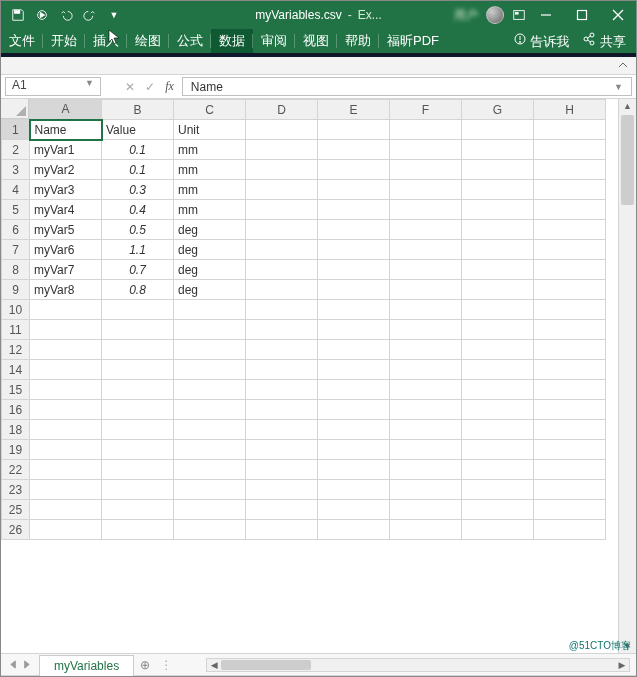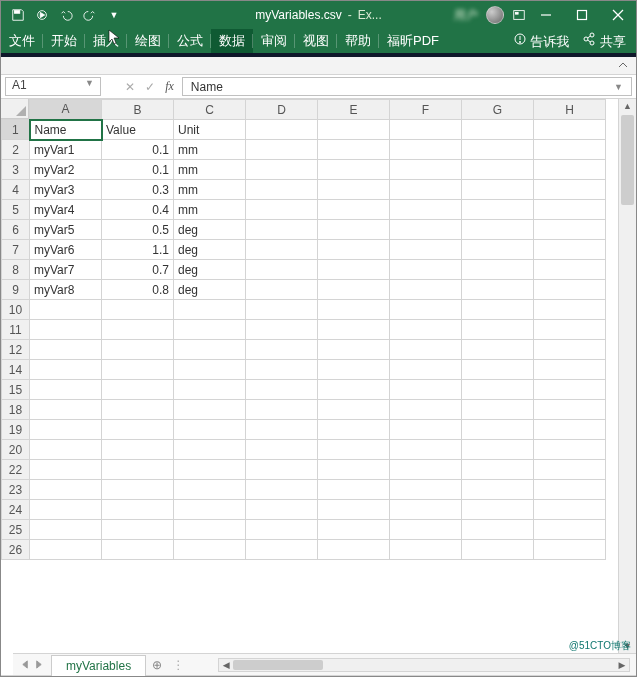--- a/index.html
+++ b/index.html
@@ -48,29 +48,29 @@
   .grid-main{flex:1;overflow:hidden;position:relative;}
   .corner{position:absolute;left:0;top:0;width:28px;height:20px;background:#f0f0f0;border-right:1px solid #ccc;border-bottom:1px solid #ccc;z-index:3;}
   .corner::after{content:"";position:absolute;right:2px;bottom:2px;border:5px solid transparent;border-bottom-color:#b0b0b0;border-right-color:#b0b0b0;}
   table.sheet{border-collapse:collapse;table-layout:fixed;position:absolute;left:0;top:0;}
   .sheet th,.sheet td{border:1px solid #d4d4d4;height:20px;font-weight:normal;font-size:12px;}
   .sheet thead th{background:#f0f0f0;color:#555;text-align:center;position:sticky;top:0;}
   .sheet tbody th{background:#f0f0f0;color:#555;text-align:center;width:28px;position:sticky;left:0;}
   .sheet tbody th.rsel{background:#d7d7d7;border-right:2px solid #888;}
   .sheet thead th.csel{background:#d7d7d7;border-bottom:2px solid #888;}
   .sheet td{padding:0 4px;background:#fff;text-align:left;white-space:nowrap;overflow:hidden;}
-  .sheet td.num{text-align:right;}
+  .sheet td.num{text-align:center;font-style:italic;}
   .sheet td.sel{outline:2px solid #217346;outline-offset:-1px;background:#fff;}
   .vscroll{width:18px;background:#f0f0f0;border-left:1px solid #d4d4d4;position:relative;}
   .vscroll .thumb{position:absolute;left:2px;right:2px;top:16px;height:90px;background:#cdcdcd;border-radius:2px;}
   .vscroll .arr{position:absolute;left:0;right:0;height:14px;display:flex;align-items:center;justify-content:center;color:#666;font-size:9px;}
   .vscroll .arr.top{top:0;} .vscroll .arr.bot{bottom:0;}
 
   
-  .tabsrow{height:22px;display:flex;align-items:center;border-top:1px solid #d4d4d4;background:#f7f7f7;font-size:12px;margin-left:12px;}
+  .tabsrow{height:22px;display:flex;align-items:center;border-top:1px solid #d4d4d4;background:#f7f7f7;font-size:12px;}
   .tabnav{display:flex;align-items:center;gap:4px;padding:0 8px;color:#999;}
   .tabnav svg{width:9px;height:9px;stroke:#999;fill:#999;}
   .sheet-tab{padding:0 14px;height:100%;display:flex;align-items:center;background:#fff;border:1px solid #ccc;border-bottom:none;margin-bottom:-1px;color:#217346;cursor:pointer;}
   .addsheet{width:22px;display:flex;justify-content:center;color:#888;cursor:pointer;}
   .hscroll{flex:1;margin:0 6px 0 30px;height:14px;background:#f0f0f0;border:1px solid #d4d4d4;position:relative;}
   .hscroll .lthumb{position:absolute;top:1px;bottom:1px;left:14px;width:90px;background:#cdcdcd;border-radius:2px;}
   .hscroll .arr{position:absolute;top:0;bottom:0;width:14px;display:flex;align-items:center;justify-content:center;color:#666;font-size:9px;}
   .hscroll .arr.l{left:0;} .hscroll .arr.r{right:0;}
 
   
@@ -372,20 +372,31 @@
             <td class=""></td>
             <td class=""></td>
             <td class=""></td>
             <td class=""></td>
             <td class=""></td>
             <td class=""></td>
             <td class=""></td>
             <td class=""></td>
           </tr>
           <tr>
+            <th class="">16</th>
+            <td class=""></td>
+            <td class=""></td>
+            <td class=""></td>
+            <td class=""></td>
+            <td class=""></td>
+            <td class=""></td>
+            <td class=""></td>
+            <td class=""></td>
+          </tr>
+          <tr>
             <th class="">18</th>
             <td class=""></td>
             <td class=""></td>
             <td class=""></td>
             <td class=""></td>
             <td class=""></td>
             <td class=""></td>
             <td class=""></td>
             <td class=""></td>
           </tr>
@@ -394,54 +405,32 @@
             <td class=""></td>
             <td class=""></td>
             <td class=""></td>
             <td class=""></td>
             <td class=""></td>
             <td class=""></td>
             <td class=""></td>
             <td class=""></td>
           </tr>
           <tr>
-            <th class="">20</th>
-            <td class=""></td>
-            <td class=""></td>
-            <td class=""></td>
-            <td class=""></td>
-            <td class=""></td>
-            <td class=""></td>
-            <td class=""></td>
-            <td class=""></td>
-          </tr>
-          <tr>
             <th class="">22</th>
             <td class=""></td>
             <td class=""></td>
             <td class=""></td>
             <td class=""></td>
             <td class=""></td>
             <td class=""></td>
             <td class=""></td>
             <td class=""></td>
           </tr>
           <tr>
             <th class="">23</th>
-            <td class=""></td>
-            <td class=""></td>
-            <td class=""></td>
-            <td class=""></td>
-            <td class=""></td>
-            <td class=""></td>
-            <td class=""></td>
-            <td class=""></td>
-          </tr>
-          <tr>
-            <th class="">24</th>
             <td class=""></td>
             <td class=""></td>
             <td class=""></td>
             <td class=""></td>
             <td class=""></td>
             <td class=""></td>
             <td class=""></td>
             <td class=""></td>
           </tr>
           <tr>

